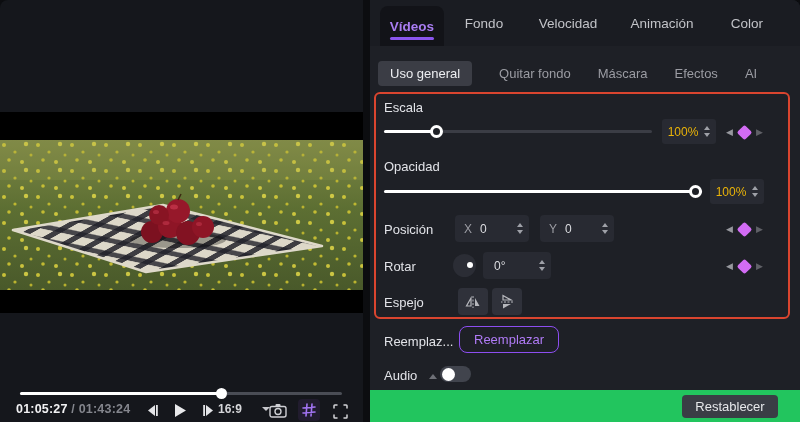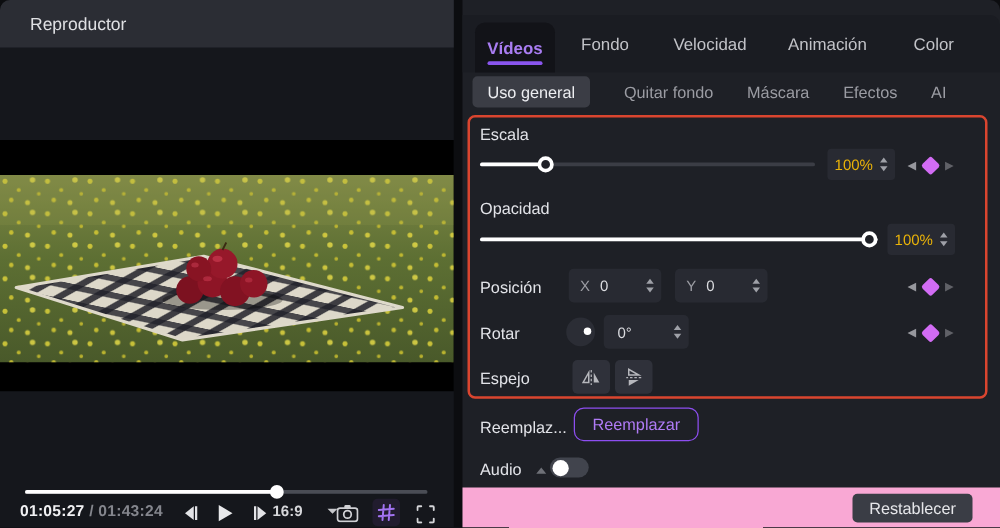--- a/index.html
+++ b/index.html
@@ -34,21 +34,21 @@
                  gap:20px; color:#d6d7da; font-size:12px; font-weight:bold; }
   .caret-down { width:0; height:0; border-left:4px solid transparent;
                 border-right:4px solid transparent; border-top:4px solid #c7c8cc; }
   .grid-btn { position:absolute; left:298px; top:399px; width:22px; height:22px;
               background:#211c2e; border-radius:4px; display:flex;
               align-items:center; justify-content:center; }
 
   
   .right-panel { position:absolute; left:370px; top:0; width:430px; height:422px;
                  background:#1e2026; border-radius:0 8px 0 0; }
-  .tabbar { position:absolute; left:0; top:12px; width:430px; height:46px;
+  .tabbar { position:absolute; left:0; top:0; width:430px; height:46px;
             background:#1a1c22; border-radius:0 8px 0 0; }
   .tab { position:absolute; height:46px; display:flex; align-items:center;
          justify-content:center; font-size:13.5px; color:#c2c3c8; }
   .tab.active { top:6px; height:40px; background:#121318; border-radius:8px 8px 0 0;
                 color:#a97df2; font-weight:bold; }
   .tab.active .underline { position:absolute; bottom:6px; left:50%; margin-left:-22px;
                            width:44px; height:3px; border-radius:2px; background:#8a55ee; }
   .tab-videos   { left:10px;  width:64px; }
   .tab-audio    { left:86px;  width:56px; }
   .tab-velocidad{ left:158px; width:80px; }
@@ -106,34 +106,31 @@
 
   .collapse-caret { position:absolute; left:59px; top:374px; width:0; height:0;
                     border-left:4px solid transparent; border-right:4px solid transparent;
                     border-bottom:5px solid #6e7077; }
   .toggle { position:absolute; left:70px; top:366px; width:31px; height:16px;
             background:#41444d; border-radius:8px; }
   .toggle .knob { position:absolute; left:1.5px; top:1.5px; width:13px; height:13px;
                   border-radius:50%; background:#ffffff; }
 
   .bottom-bar { position:absolute; left:0; top:390px; width:430px; height:32px;
-                background:#f9a8d4; }
+                background:#22c55e; }
   .reset-btn { position:absolute; right:22px; top:5px; width:96px; height:23px;
                background:#3a3d45; border:none; border-radius:4px; color:#e6e7ea;
                font-size:13px; font-family:"Liberation Sans", sans-serif; }
 </style>
 </head>
 <body>
 
 <div class="app">
 
   <section class="left-panel">
-    <header class="player-header">
-      <span>Reproductor</span>
-    </header>
 
     <div class="video-stage">
       <svg class="video-frame" width="363" height="150" viewBox="0 0 363 150">
         <defs>
           <linearGradient id="grass" x1="0" y1="0" x2="0" y2="1">
             <stop offset="0" stop-color="#7d8746"></stop>
             <stop offset="0.45" stop-color="#5d6f33"></stop>
             <stop offset="1" stop-color="#49592a"></stop>
           </linearGradient>
           <pattern id="flowers" width="34" height="26" patternUnits="userSpaceOnUse">

